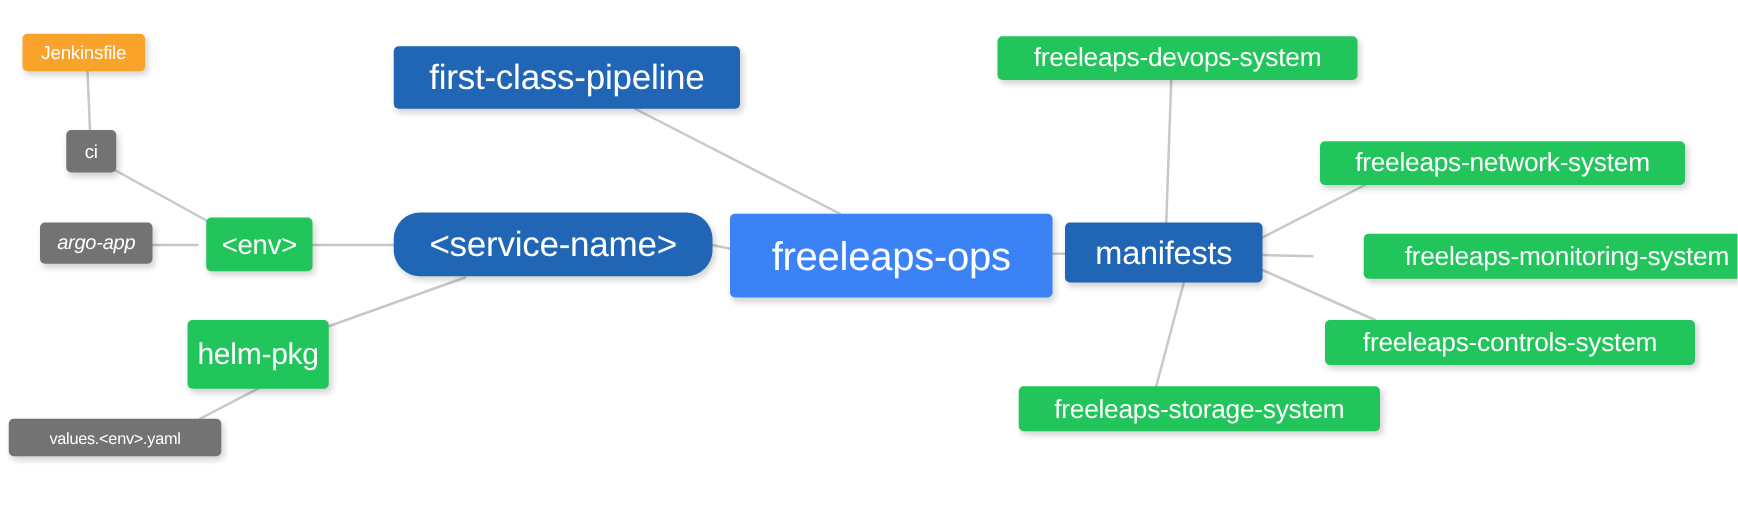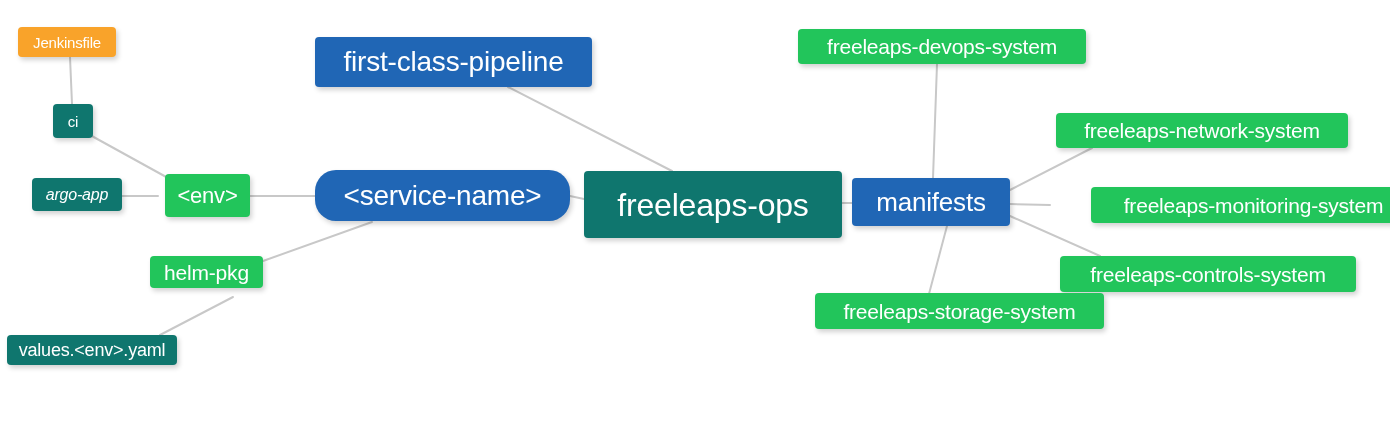--- a/index.html
+++ b/index.html
@@ -34,25 +34,25 @@
     display: flex;
     align-items: center;
     justify-content: center;
     border-radius: 4px;
     color: #ffffff;
     white-space: nowrap;
     line-height: 1;
     box-shadow: 2px 3px 5px rgba(0,0,0,0.18);
     letter-spacing: -0.2px;
   }
-  .n-root  { background: #0f766e; }
+  .n-root  { background: #3b82f6; }
   .n-blue  { background: #2066b5; }
   .n-green { background: #22c55b; }
   .n-orange{ background: #f9a32a; }
-  .n-red   { background: #0f766e; }
+  .n-red   { background: #737373; }
 </style>
 </head>
 <body>
 
 <div id="canvas">
   <svg id="edges" viewBox="0 0 1390 421" xmlns="http://www.w3.org/2000/svg">
       <line x1="70" y1="57" x2="72" y2="104" stroke="#c8c8c8" stroke-width="2" stroke-linecap="round"></line>
       <line x1="90" y1="135" x2="168" y2="178" stroke="#c8c8c8" stroke-width="2" stroke-linecap="round"></line>
       <line x1="122" y1="196" x2="158" y2="196" stroke="#c8c8c8" stroke-width="2" stroke-linecap="round"></line>
       <line x1="243" y1="196" x2="315" y2="196" stroke="#c8c8c8" stroke-width="2" stroke-linecap="round"></line>
@@ -64,24 +64,24 @@
       <line x1="933" y1="178" x2="937" y2="64" stroke="#c8c8c8" stroke-width="2" stroke-linecap="round"></line>
       <line x1="1010" y1="190" x2="1092" y2="148" stroke="#c8c8c8" stroke-width="2" stroke-linecap="round"></line>
       <line x1="1010" y1="204" x2="1050" y2="205" stroke="#c8c8c8" stroke-width="2" stroke-linecap="round"></line>
       <line x1="1010" y1="216" x2="1100" y2="256" stroke="#c8c8c8" stroke-width="2" stroke-linecap="round"></line>
       <line x1="947" y1="226" x2="925" y2="309" stroke="#c8c8c8" stroke-width="2" stroke-linecap="round"></line>
     </svg>
 <div class="node n-orange" style="left: 18px; top: 27px; width: 98px; height: 30px; font-size: 15px;">Jenkinsfile</div>
     <div class="node n-red" style="left: 53px; top: 104px; width: 40px; height: 34px; font-size: 15px;">ci</div>
     <div class="node n-red" style="left: 32px; top: 178px; width: 90px; height: 33px; font-size: 16px; font-style: italic;">argo-app</div>
     <div class="node n-green" style="left: 165px; top: 174px; width: 85px; height: 43px; font-size: 22px;">&lt;env&gt;</div>
-    <div class="node n-green" style="left: 150px; top: 256px; width: 113px; height: 32px; font-size: 21px;">helm-pkg</div>
-    <div class="node n-red" style="left: 7px; top: 335px; width: 170px; height: 30px; font-size: 18px;">values.&lt;env&gt;.yaml</div>
+    <div class="node n-green" style="left: 150px; top: 256px; width: 113px; height: 55px; font-size: 24px;">helm-pkg</div>
+    <div class="node n-red" style="left: 7px; top: 335px; width: 170px; height: 30px; font-size: 13px;">values.&lt;env&gt;.yaml</div>
     <div class="node n-blue" style="left: 315px; top: 37px; width: 277px; height: 50px; font-size: 28px;">first-class-pipeline</div>
     <div class="node n-blue" style="left: 315px; top: 170px; width: 255px; height: 51px; font-size: 28px; border-radius: 21px;">&lt;service-name&gt;</div>
     <div class="node n-root" style="left: 584px; top: 171px; width: 258px; height: 67px; font-size: 32px;">freeleaps-ops</div>
     <div class="node n-blue" style="left: 852px; top: 178px; width: 158px; height: 48px; font-size: 26px;">manifests</div>
     <div class="node n-green" style="left: 798px; top: 29px; width: 288px; height: 35px; font-size: 21px;">freeleaps-devops-system</div>
     <div class="node n-green" style="left: 1056px; top: 113px; width: 292px; height: 35px; font-size: 21px;">freeleaps-network-system</div>
     <div class="node n-green" style="left: 1050px; top: 187px; width: 325px; height: 36px; font-size: 21px; margin-left: 41px;">freeleaps-monitoring-system</div>
     <div class="node n-green" style="left: 1060px; top: 256px; width: 296px; height: 36px; font-size: 21px;">freeleaps-controls-system</div>
-    <div class="node n-green" style="left: 815px; top: 293px; width: 289px; height: 36px; font-size: 21px;">freeleaps-storage-system</div>
+    <div class="node n-green" style="left: 815px; top: 309px; width: 289px; height: 36px; font-size: 21px;">freeleaps-storage-system</div>
   </div>
 
 </body></html>

